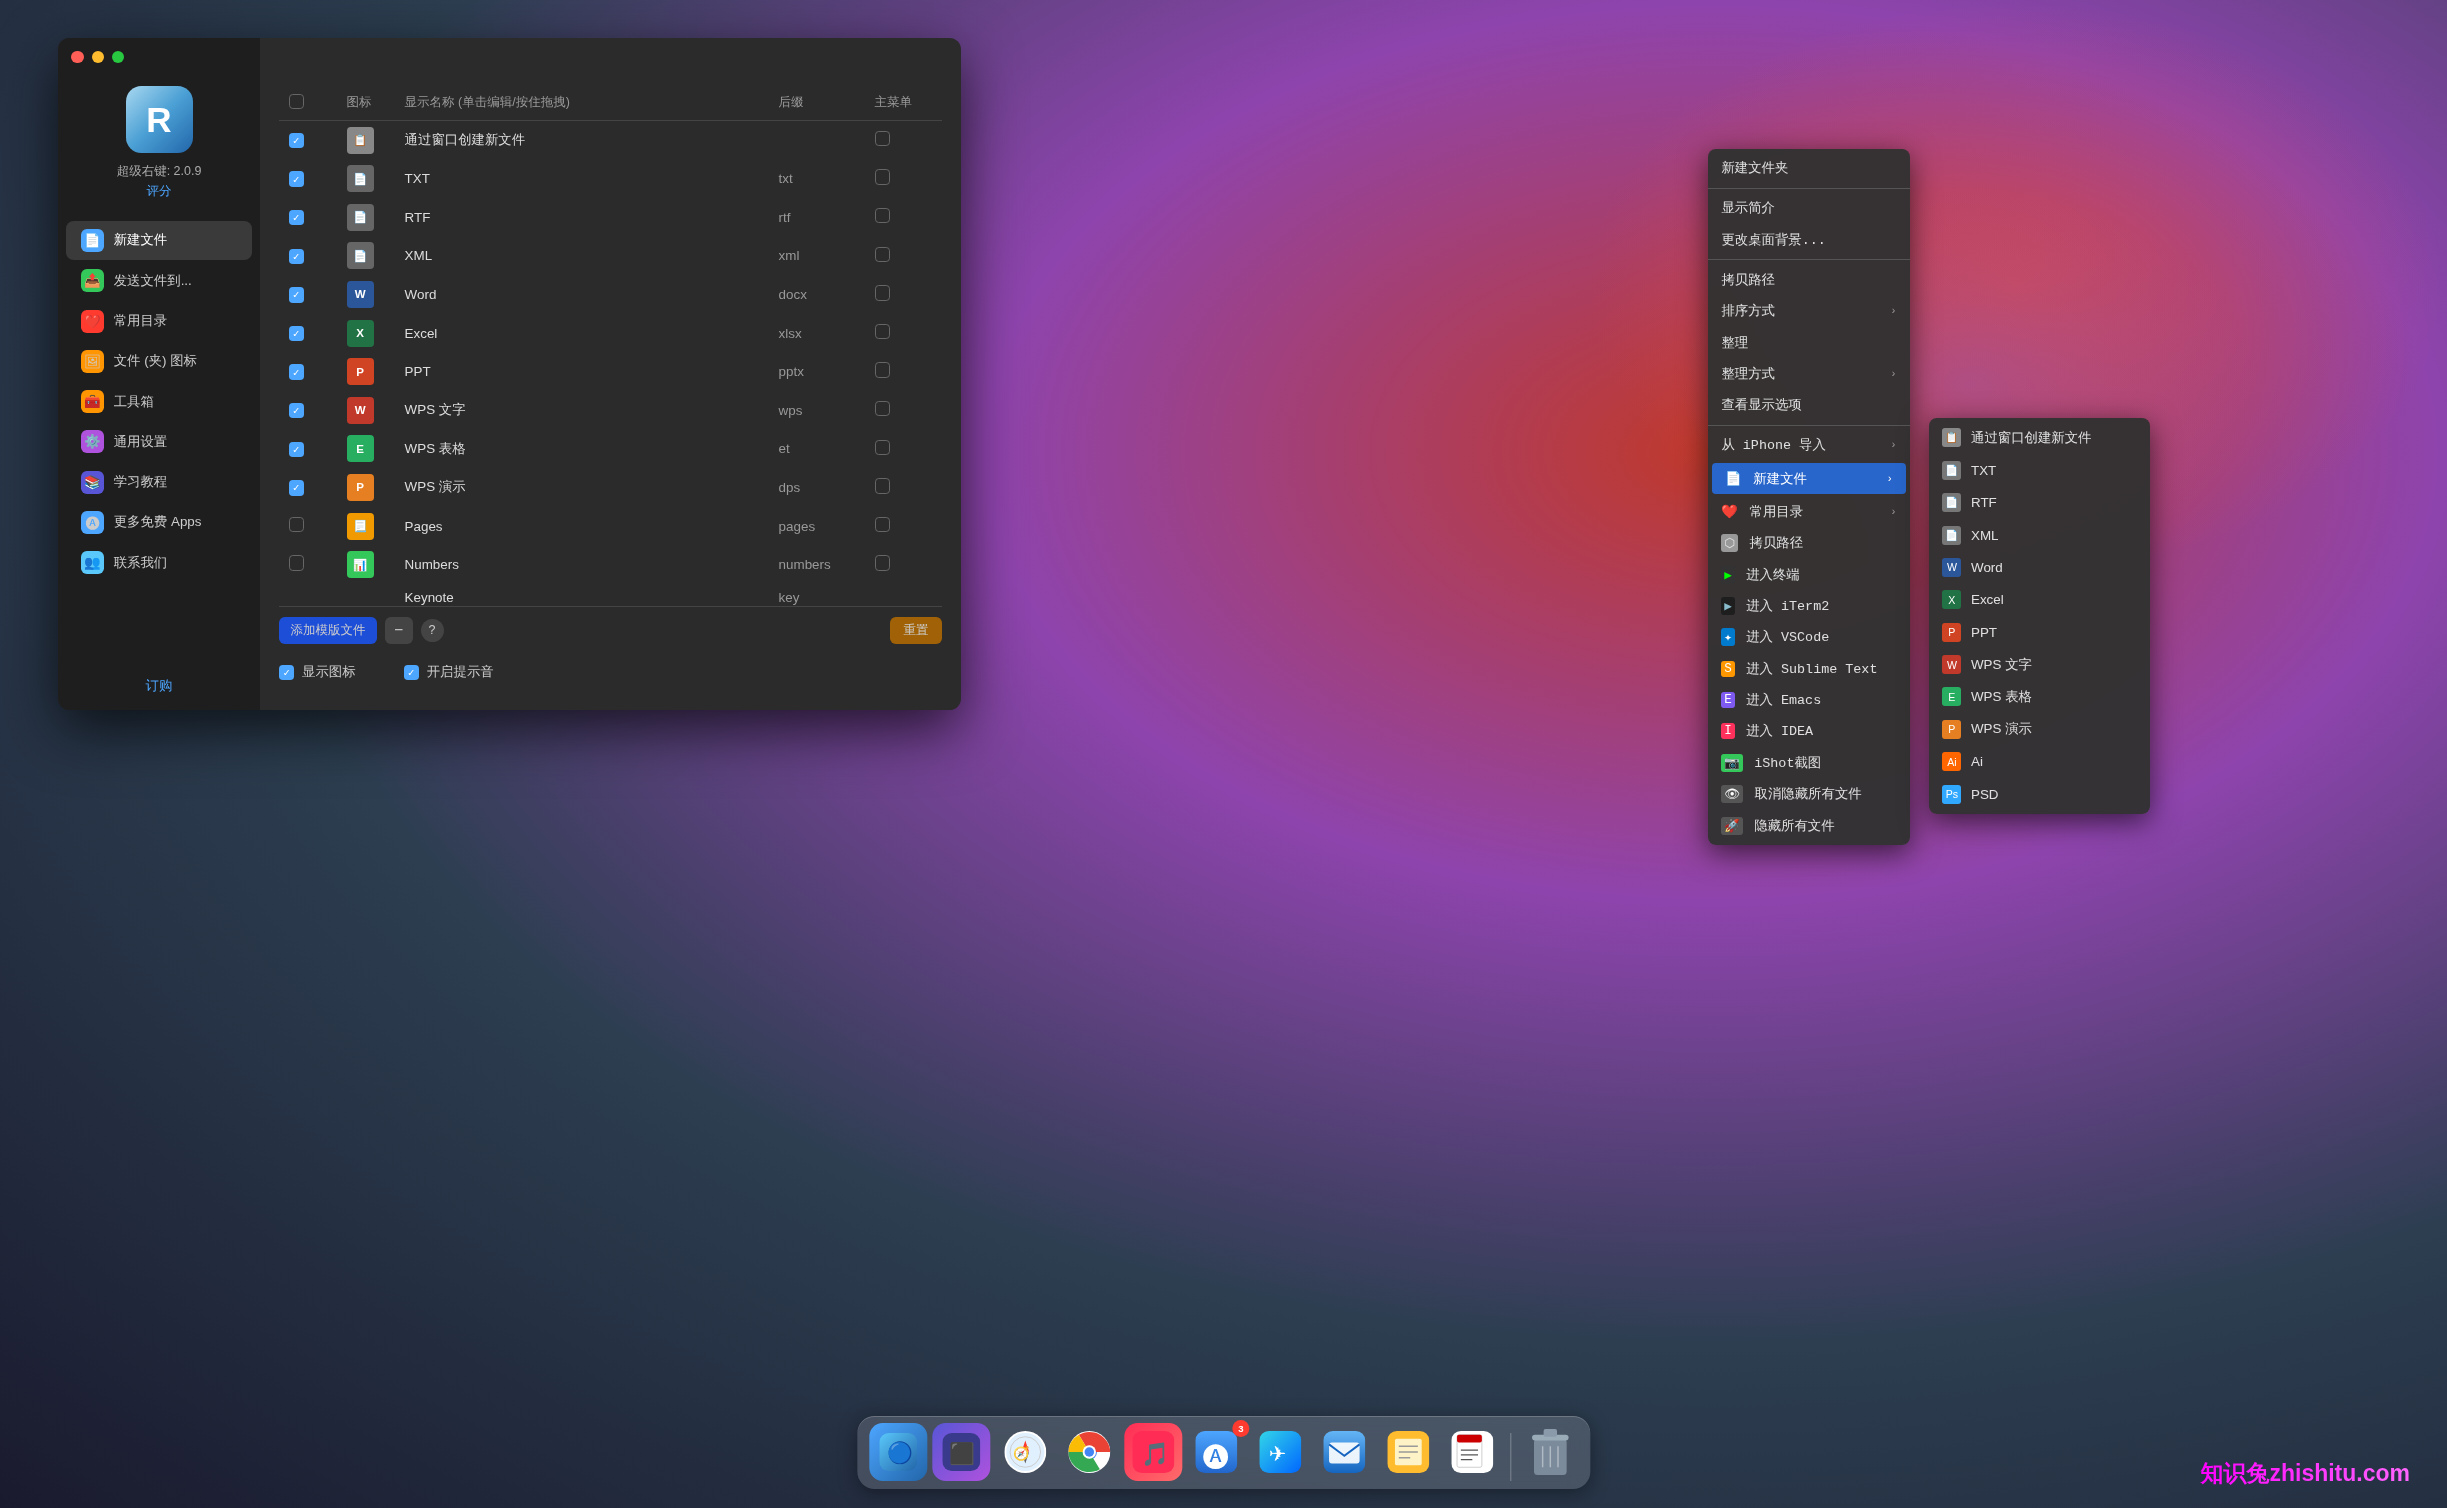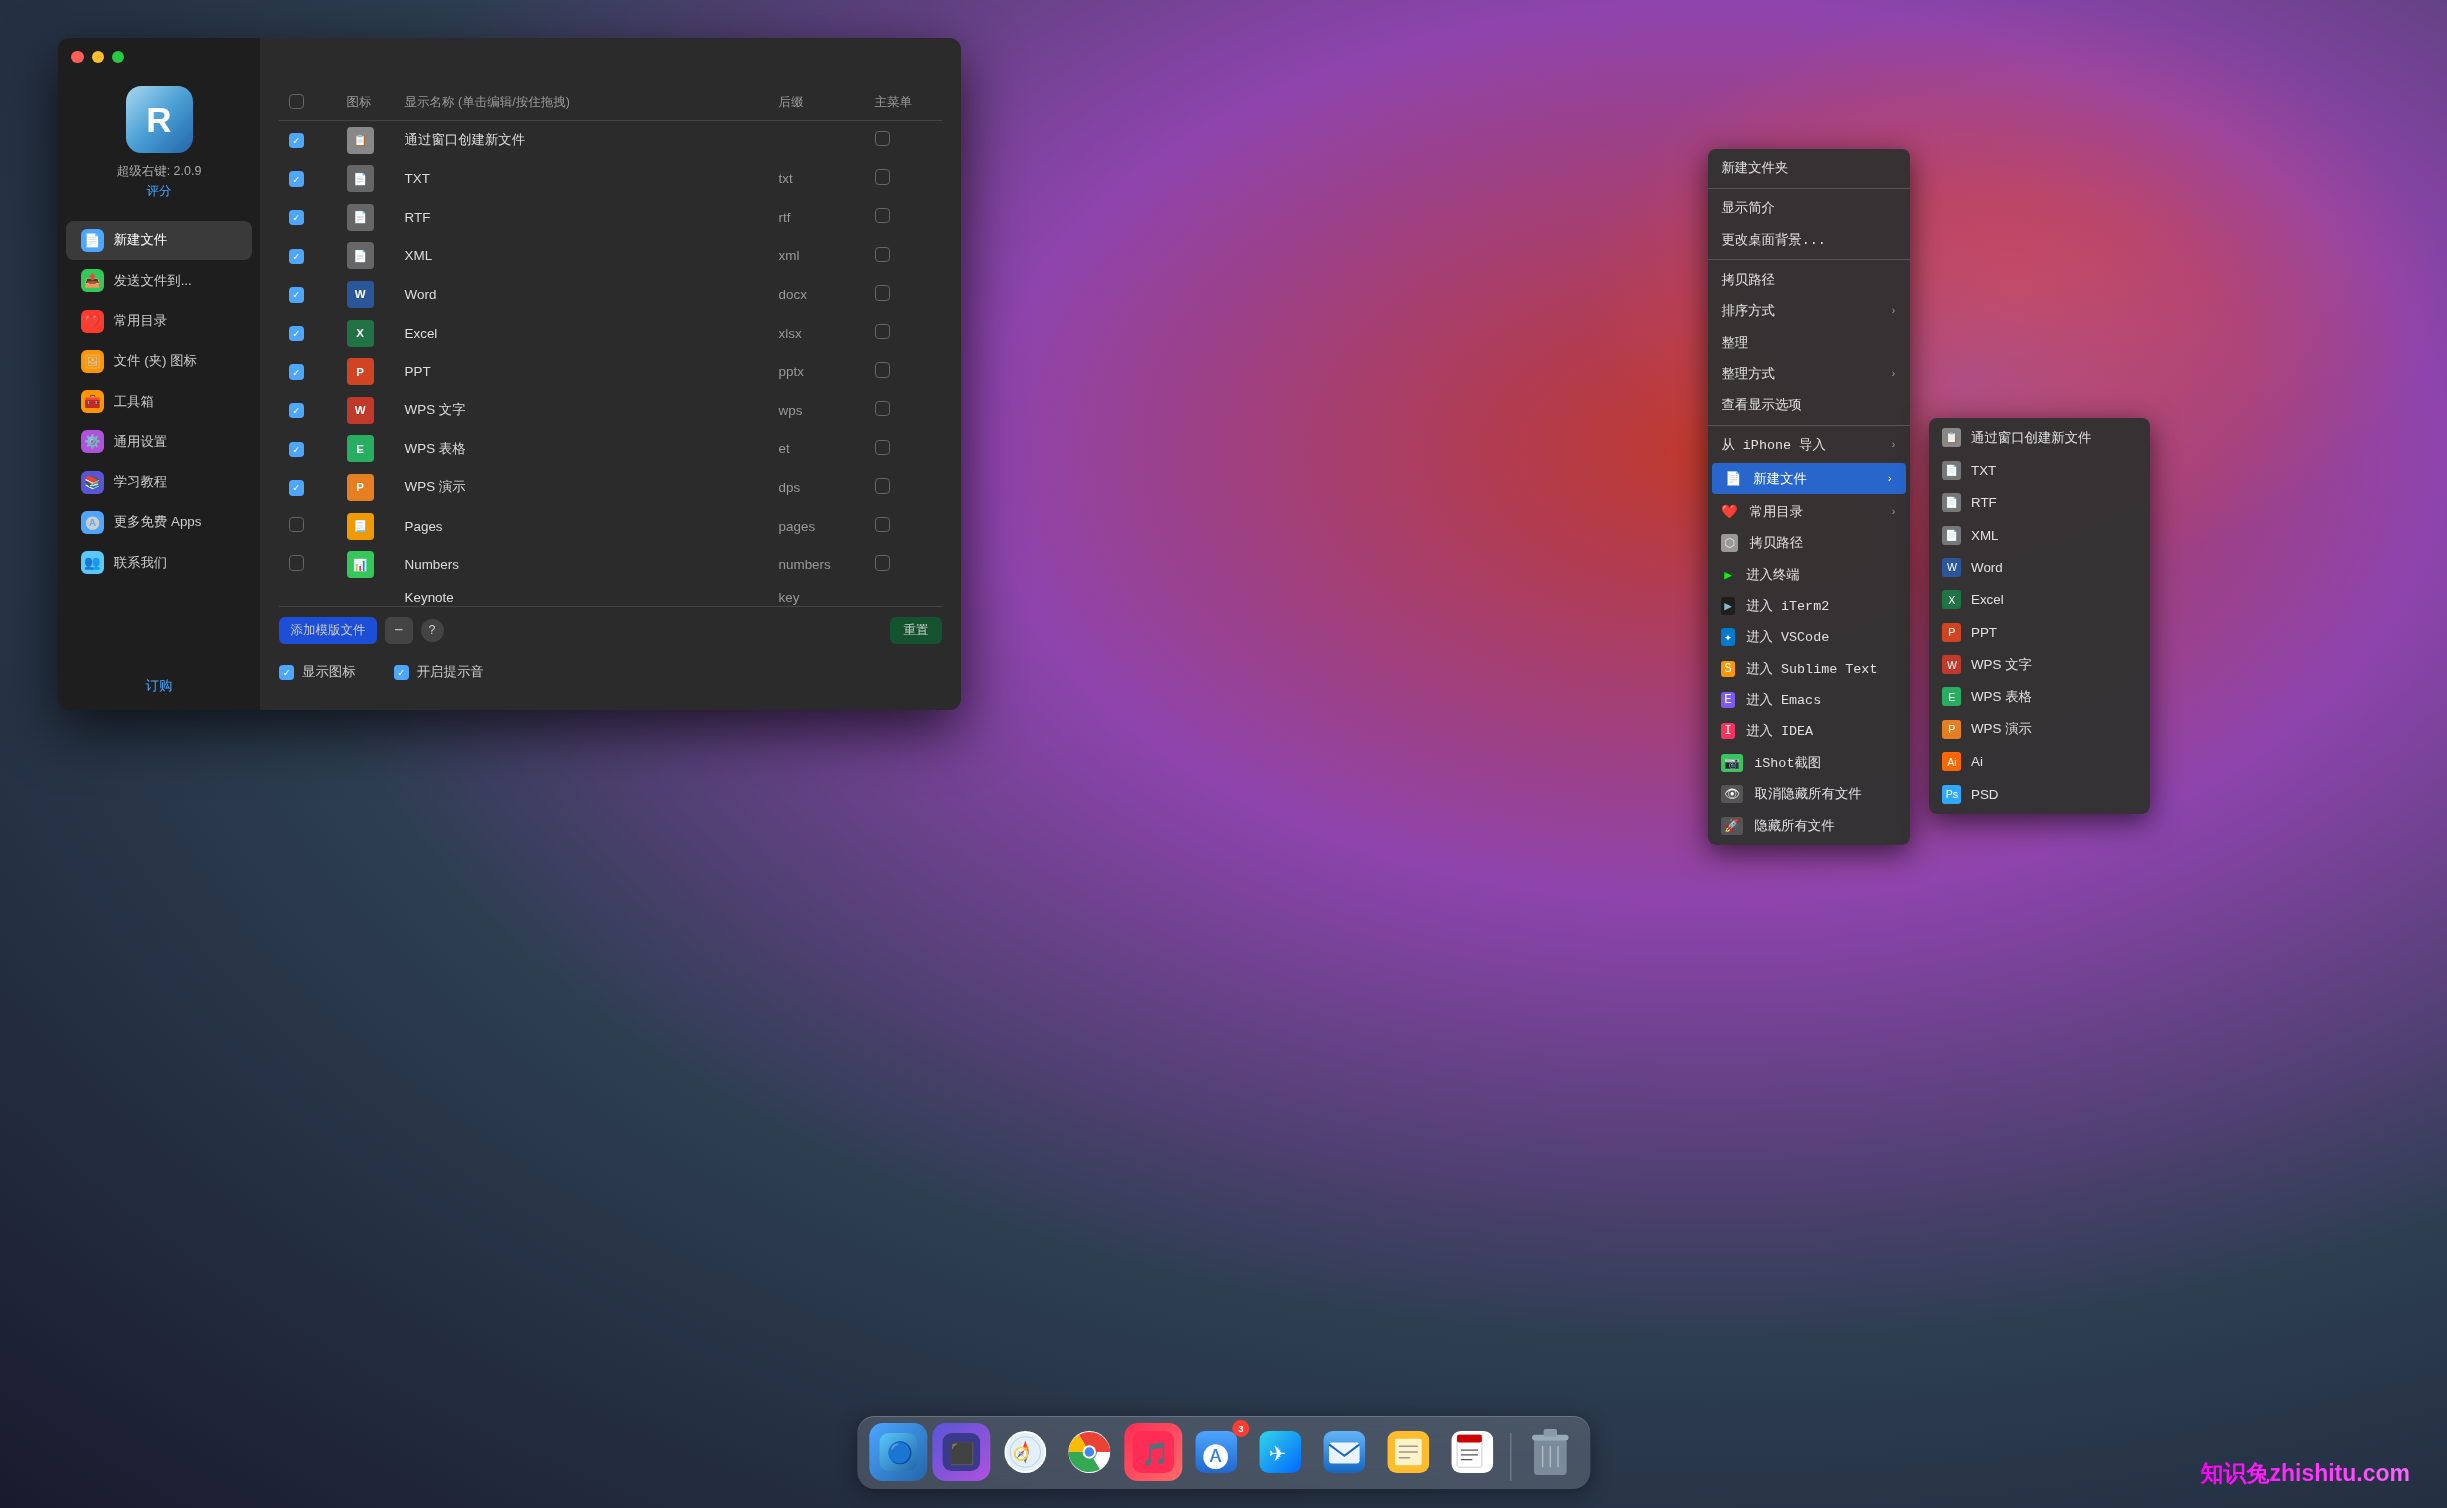--- a/index.html
+++ b/index.html
@@ -206,29 +206,29 @@
       padding: 4.8px 9.6px; font-size: 15.4px; cursor: pointer;
     }
     .btn-help {
       background: #444; color: #ccc;
       border: none; border-radius: 50%;
       width: 23px; height: 23px; font-size: 12.5px; cursor: pointer;
       display: flex; align-items: center; justify-content: center;
     }
     .btn-reset {
       margin-left: auto;
-      background: #14532d; color: #ccc;
+      background: #a16207; color: #ccc;
       border: none; border-radius: 5.8px;
       padding: 4.8px 13.4px; font-size: 12.5px; cursor: pointer;
     }
 
     
     .options-row {
       display: flex;
-      gap: 38px;
+      gap: 48px;
       padding: 9.6px 0;
     }
     .option-item {
       display: flex; align-items: center; gap: 7.7px;
       color: #ccc; font-size: 13.4px; cursor: pointer;
     }
 
     
     .context-menu {
       position: absolute;

